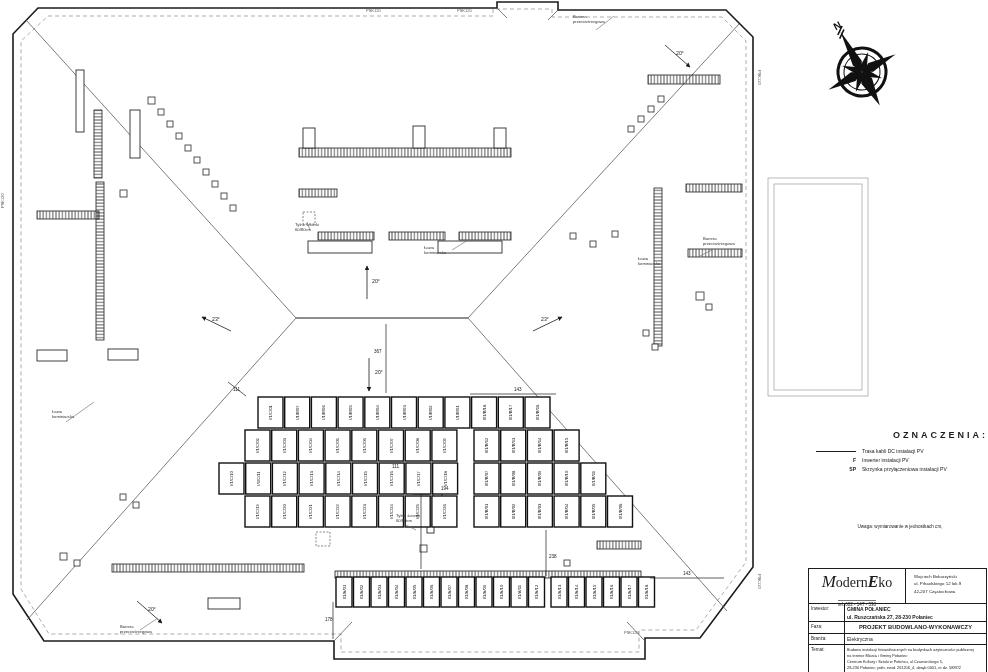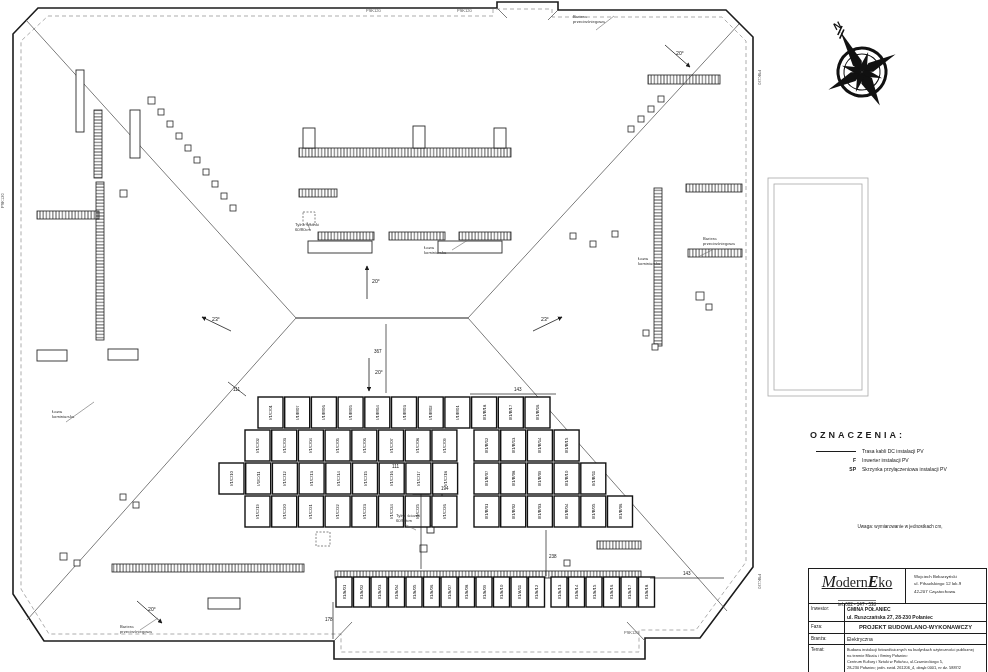--- a/index.html
+++ b/index.html
@@ -3,33 +3,33 @@
 <meta charset="utf-8">
 <style>
   html,body{margin:0;padding:0;background:#e8e8e8;}
   #canvas{
     position:relative;width:988px;height:672px;background:#ffffff;
     overflow:hidden;font-family:"Liberation Sans",sans-serif;color:#1c1c1c;
   }
   svg text{font-family:"Liberation Sans",sans-serif;}
   
   #legend{position:absolute;left:810px;top:430px;width:178px;}
-  #legend .lg-title{font-size:9px;font-weight:bold;letter-spacing:3px;text-align:left;margin-bottom:8px;}
+  #legend .lg-title{font-size:9px;font-weight:bold;letter-spacing:3px;text-align:right;margin-bottom:8px;}
   .lg-row{display:flex;align-items:center;margin:3px 0;font-size:5px;}
   .lg-sym{width:46px;text-align:right;padding-right:6px;font-size:5px;font-weight:bold;flex:0 0 46px;}
   .lg-line{display:inline-block;width:40px;height:0;border-top:1.2px solid #1c1c1c;vertical-align:middle;}
   #note{position:absolute;left:812px;top:524px;width:176px;font-size:4.6px;text-align:center;}
   
   #tblock{position:absolute;left:808px;top:568px;width:177px;border:1.5px solid #1c1c1c;background:#fff;}
   .tb-row{display:flex;border-bottom:1px solid #1c1c1c;}
   .tb-label{flex:0 0 32px;border-right:1px solid #1c1c1c;font-size:4.5px;padding:2px 1px 1px 2px;}
   .tb-content{flex:1;padding:1px 2px;}
   #tb-logo-row{height:34px;}
   #tb-logo-cell{flex:0 0 96px;border-right:1px solid #1c1c1c;text-align:center;padding-top:3px;}
-  .logo-line{font-family:"Liberation Serif",serif;font-size:14px;white-space:nowrap;text-decoration:underline;}
+  .logo-line{font-family:"Liberation Serif",serif;font-size:14px;white-space:nowrap;}
   .logo-m{font-style:italic;font-size:17px;}
   .logo-e{font-style:italic;font-size:16px;font-weight:bold;}
   .logo-tel{font-size:4.5px;margin-top:3px;border-top:0.5px solid #777;display:inline-block;padding-top:1px;}
   #tb-addr-cell{flex:1;font-size:4.4px;padding:4px 3px 0 8px;line-height:1.7;}
   .tb-inw{height:17px;}
   .tb-inw .tb-content{font-weight:bold;font-size:5px;line-height:1.5;padding-top:2px;}
   .tb-faza{height:11px;}
   .tb-faza .tb-content{font-weight:bold;font-size:5.8px;text-align:center;padding-top:2px;}
   .tb-branza{height:10px;}
   .tb-branza .tb-content{font-size:5px;padding-top:1.5px;}

